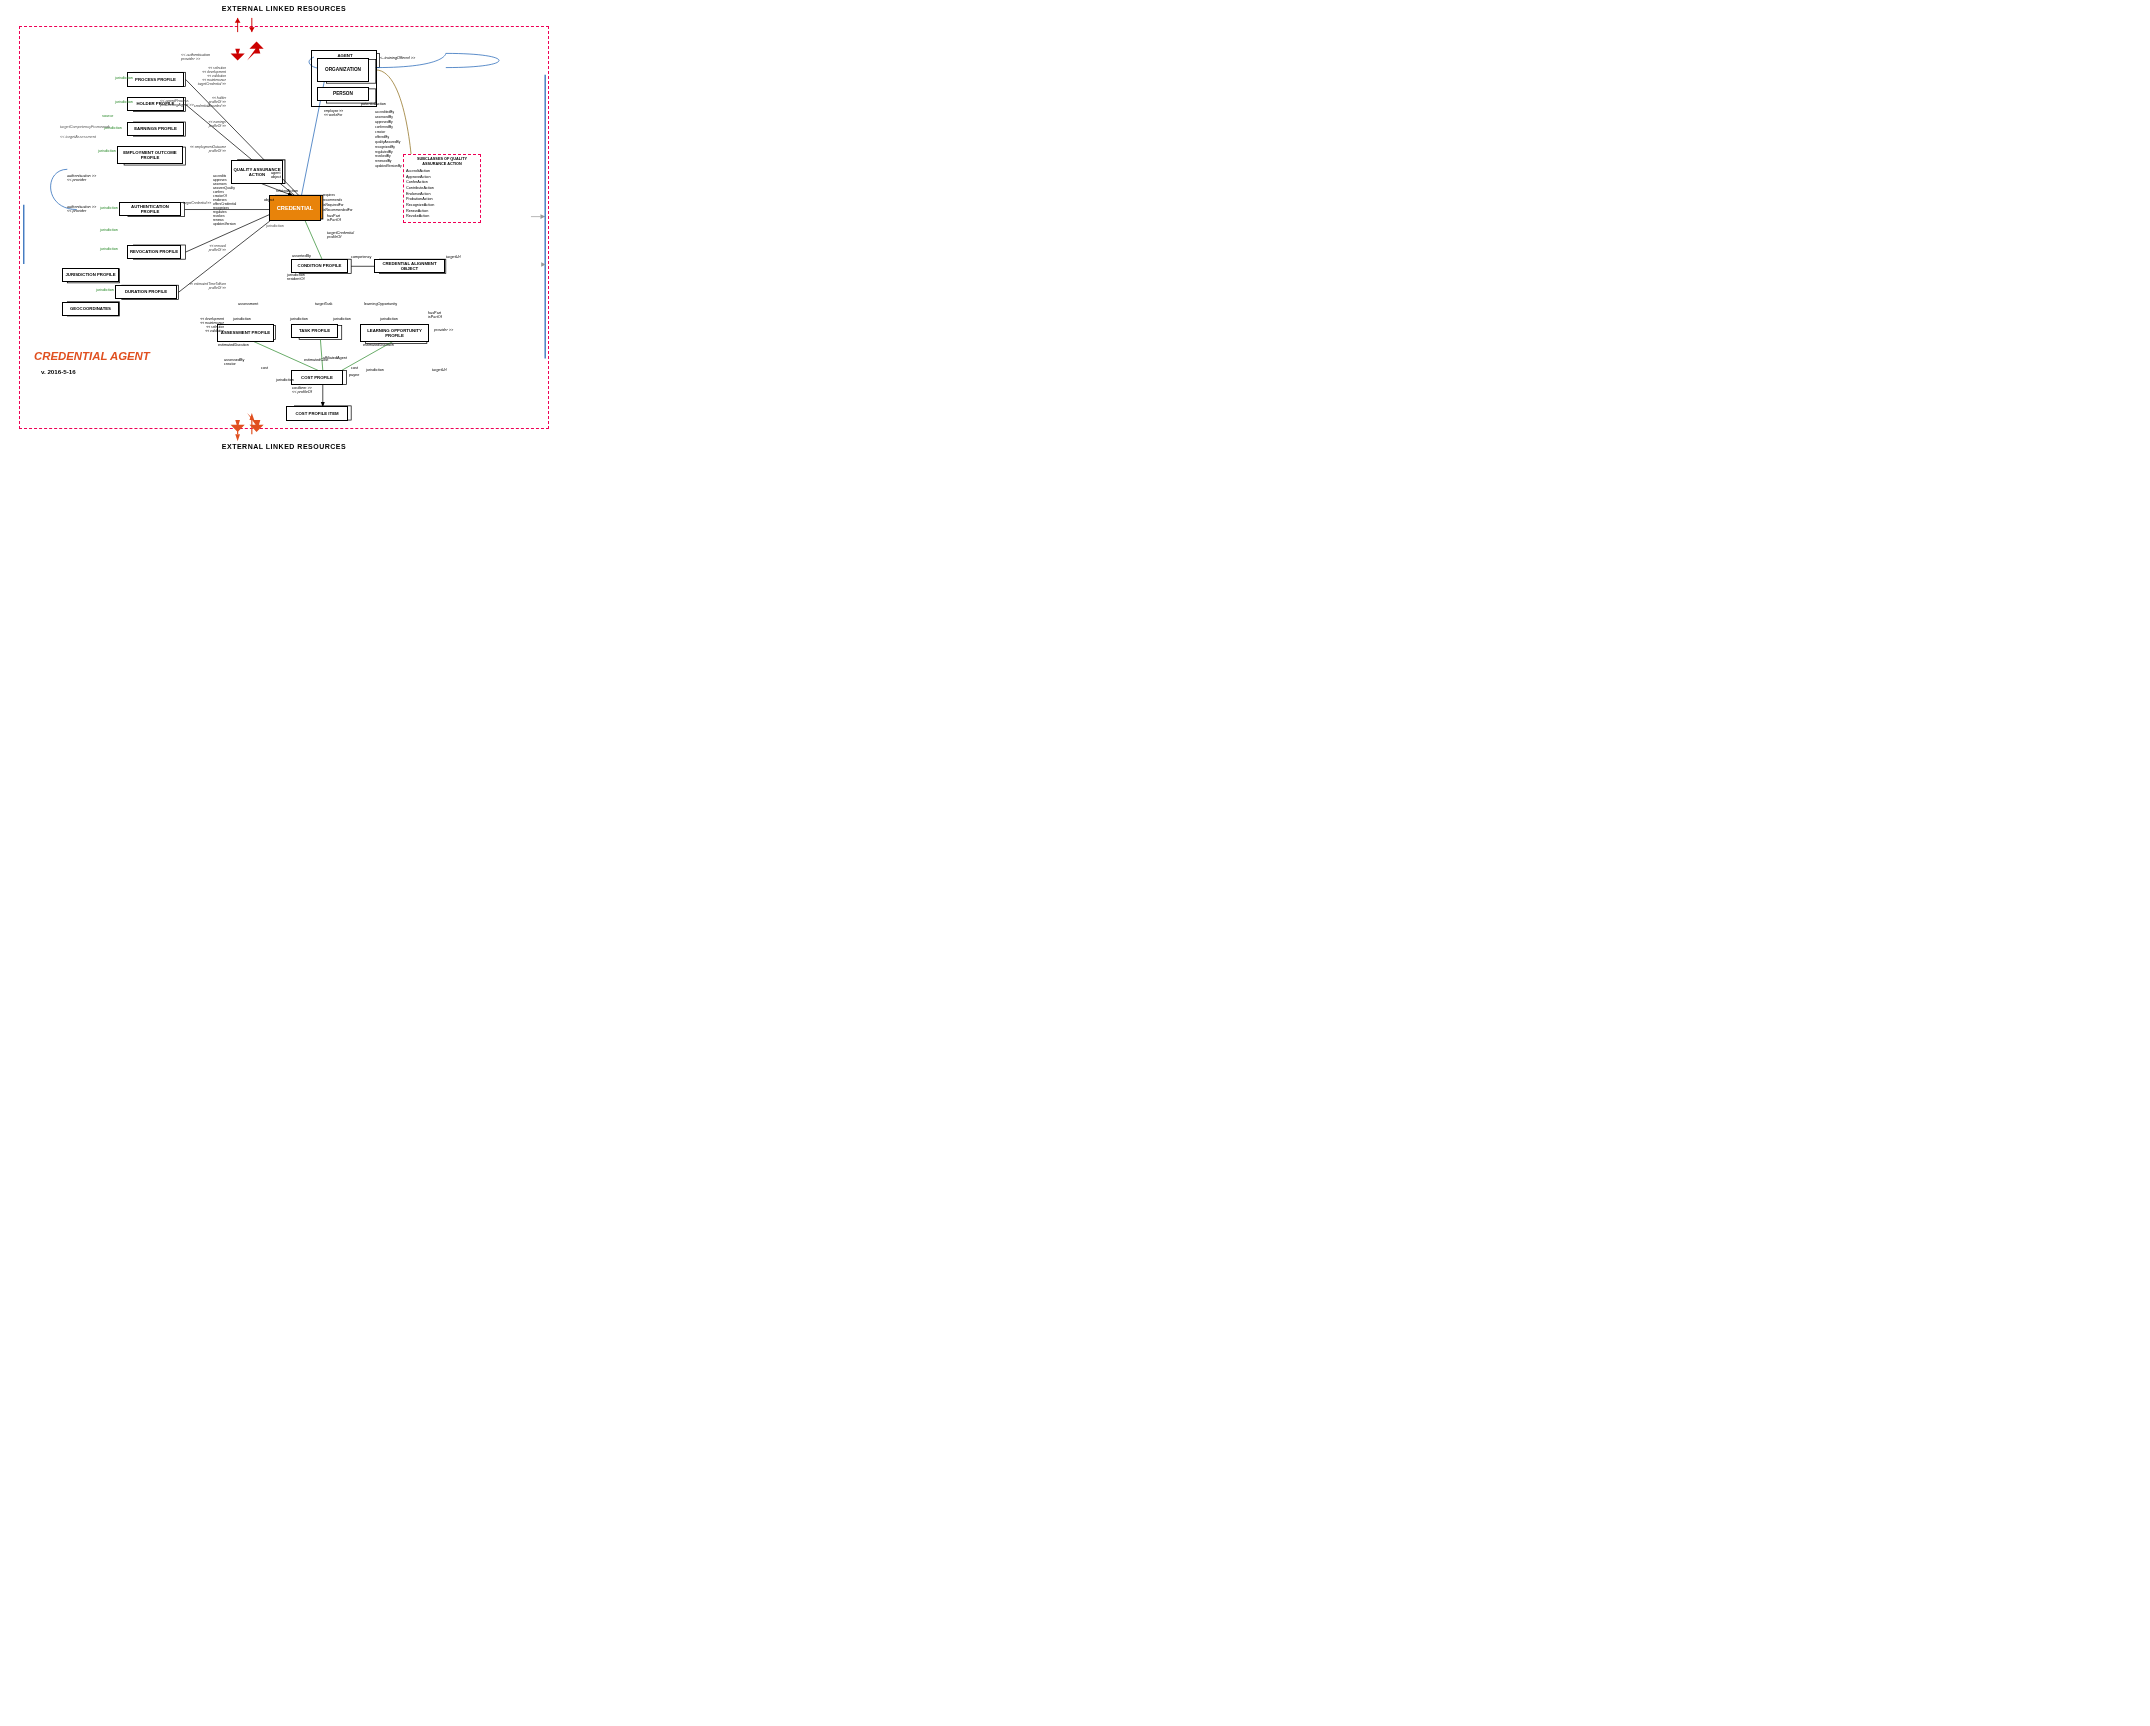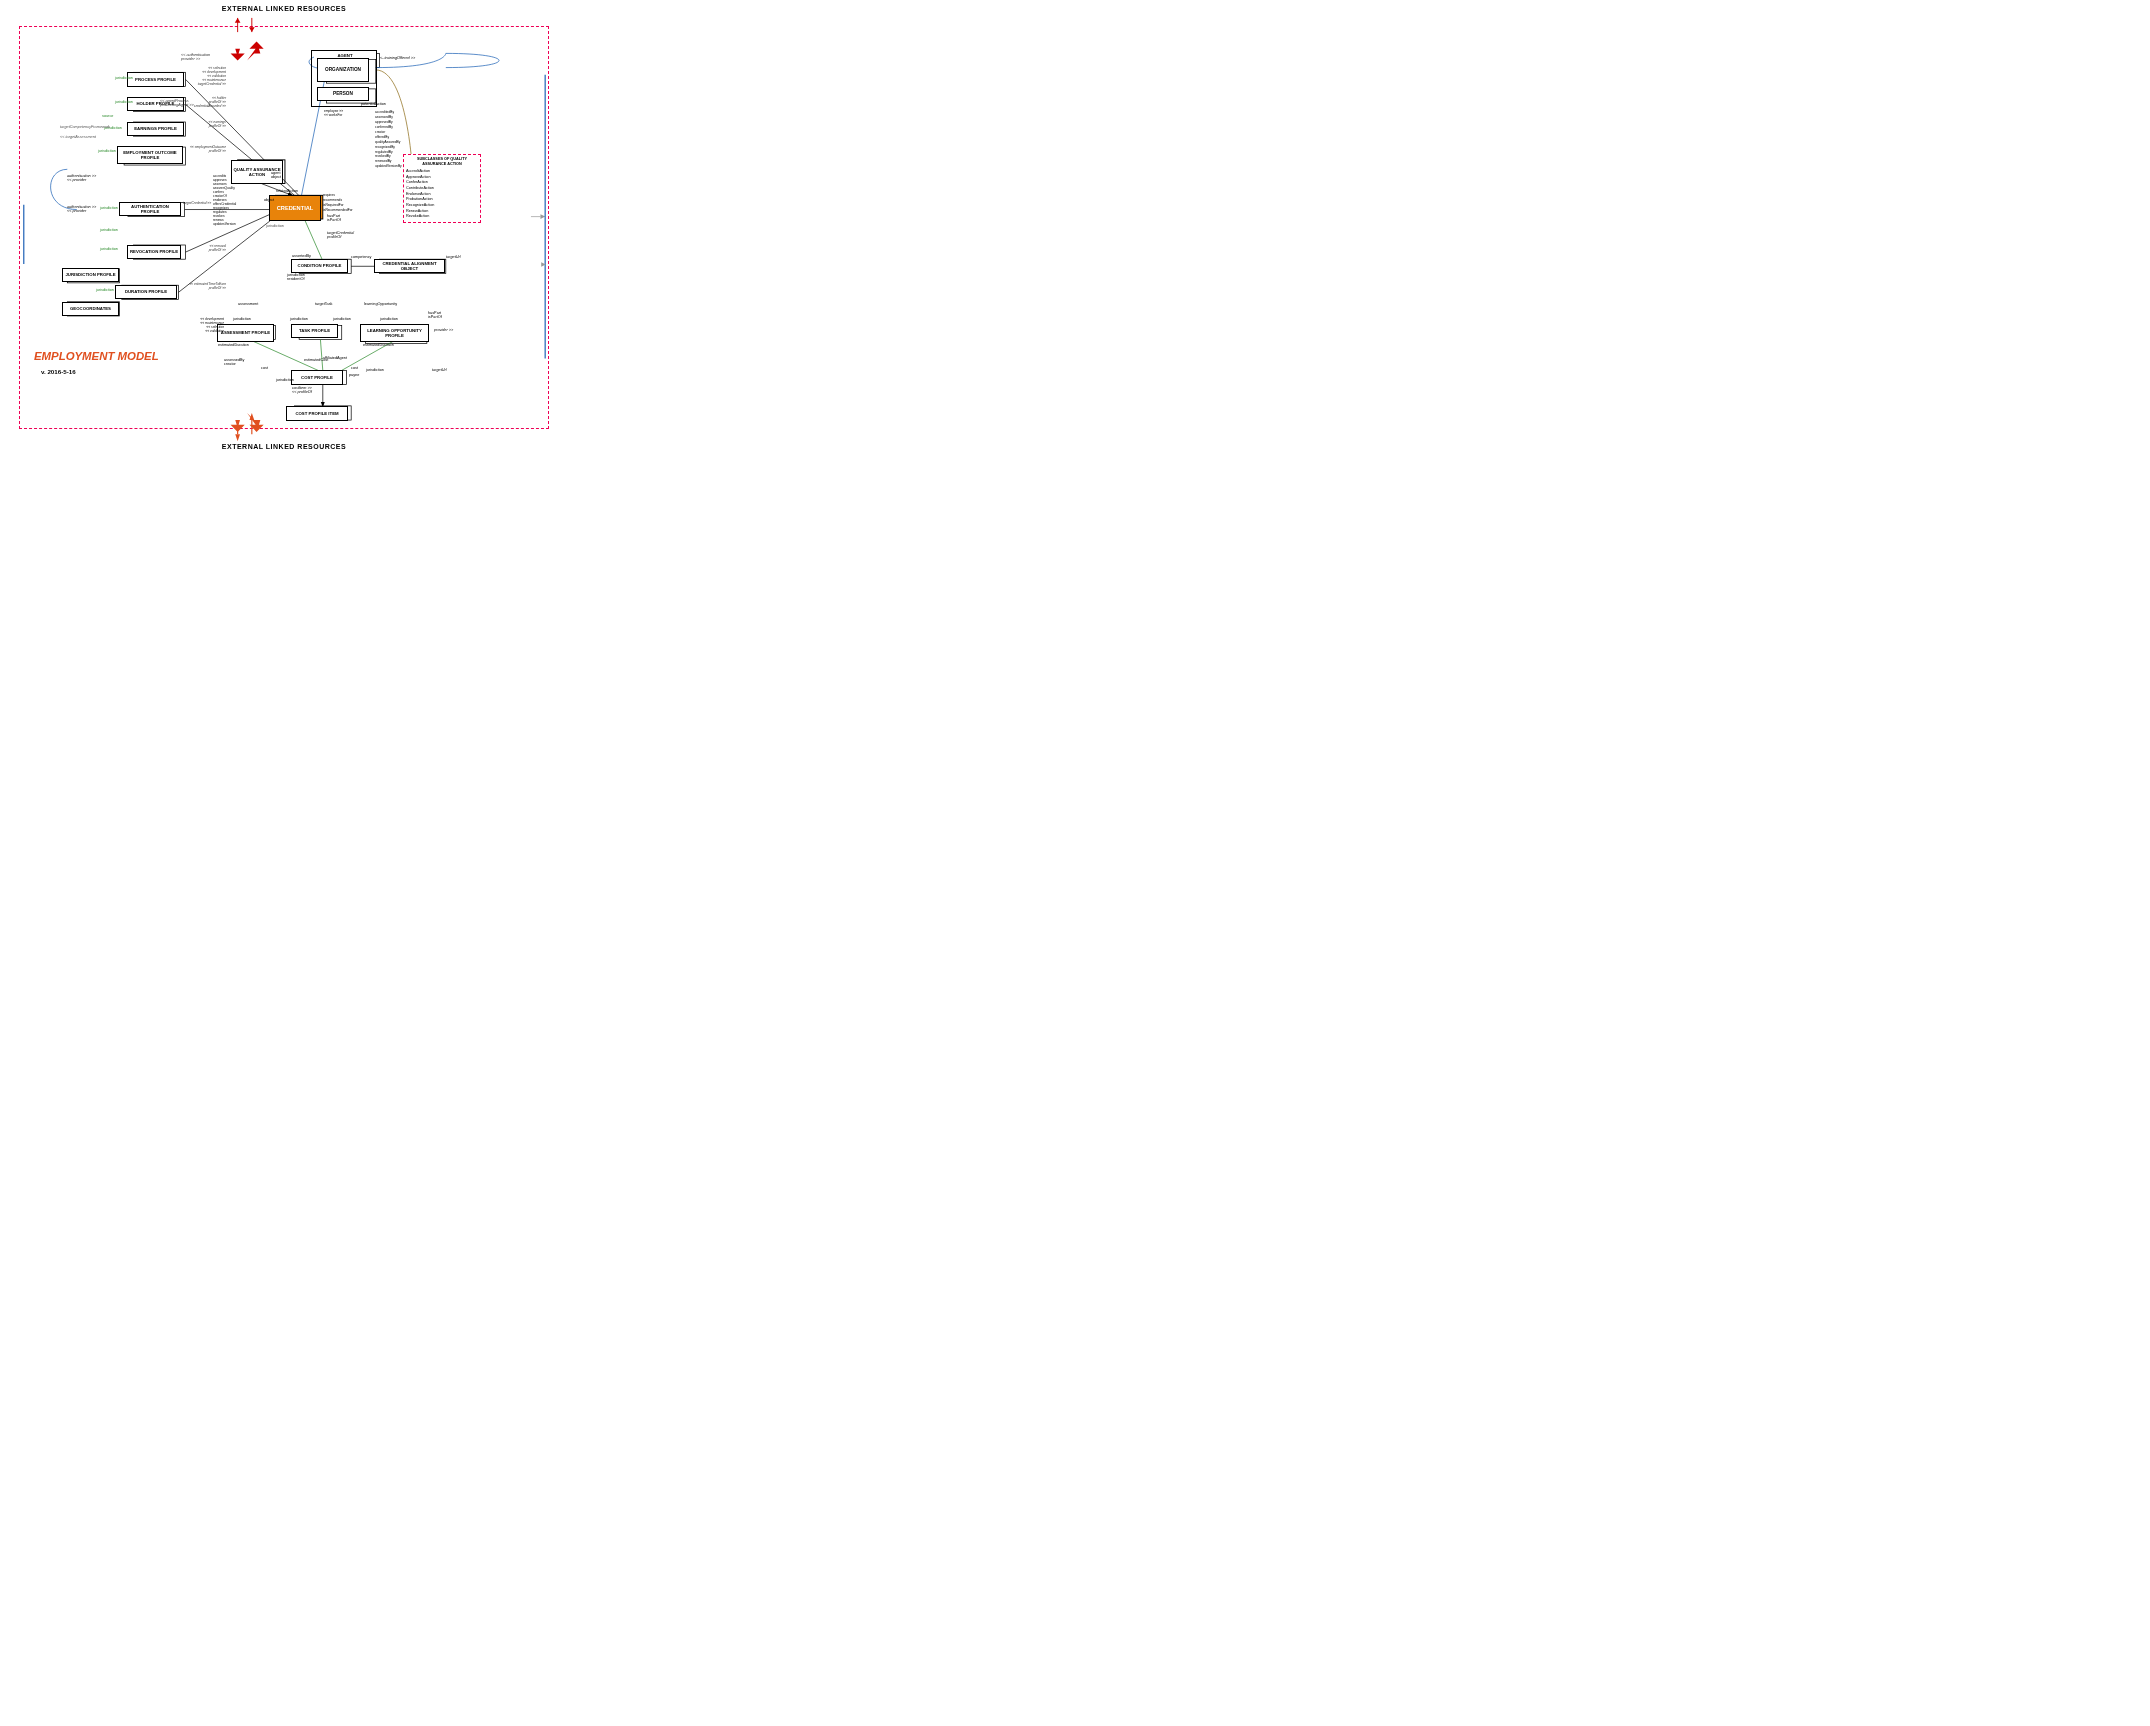--- a/index.html
+++ b/index.html
@@ -514,21 +514,21 @@
       accreditedBy<br>assessedBy<br>approvedBy<br>conferredBy<br>creator<br>offeredBy<br>qualityAssuredBy<br>recognizedBy<br>regulatedBy<br>revokedBy<br>renewedBy<br>updatedVersionBy
     </div>
 
     <div style="position:absolute; left:341px; top:75px; font-size:3.8px;">potentialAction</div>
 
     <div style="position:absolute; left:304px; top:82px; font-size:3.3px;">employee &gt;&gt;<br>&lt;&lt; worksFor</div>
 
     <div style="position:absolute; left:360px; top:29px; font-size:3.8px; font-style:italic;">&lt;- trainingOffered &gt;&gt;</div>
 
     <div style="position:absolute; left:14px; bottom:66px; color:#e05020; font-size:11.4px; font-weight:bold; font-style:italic;">
-      <span>EMPLOYMENT MODEL</span>
+      <span>CREDENTIAL AGENT</span>
     </div>
     <div style="position:absolute; left:21px; bottom:53px; font-size:6.2px; font-weight:bold;">
       <span>v. 2016-5-16</span>
     </div>
 
     <div style="position:absolute; right:2.4px; bottom:161px; font-size:5.7px; color:#999;">▶</div>
 
   </div>
 
 </div>

